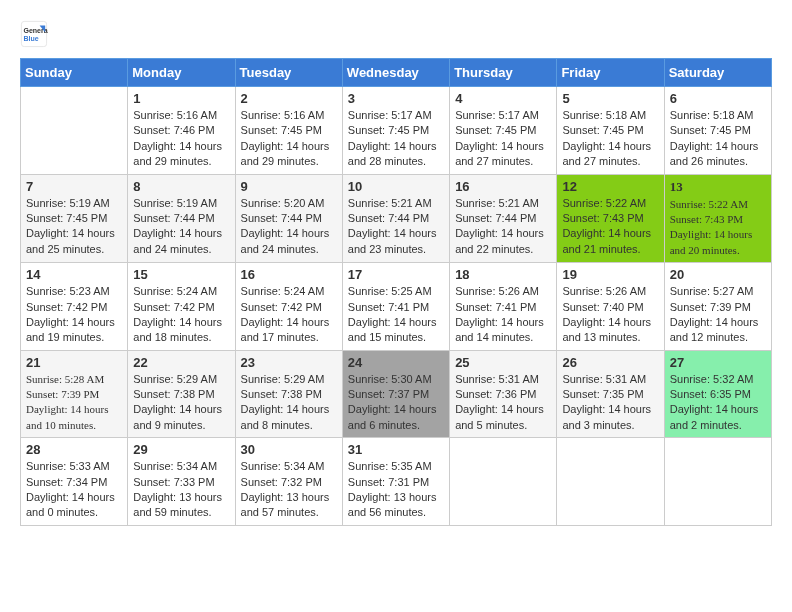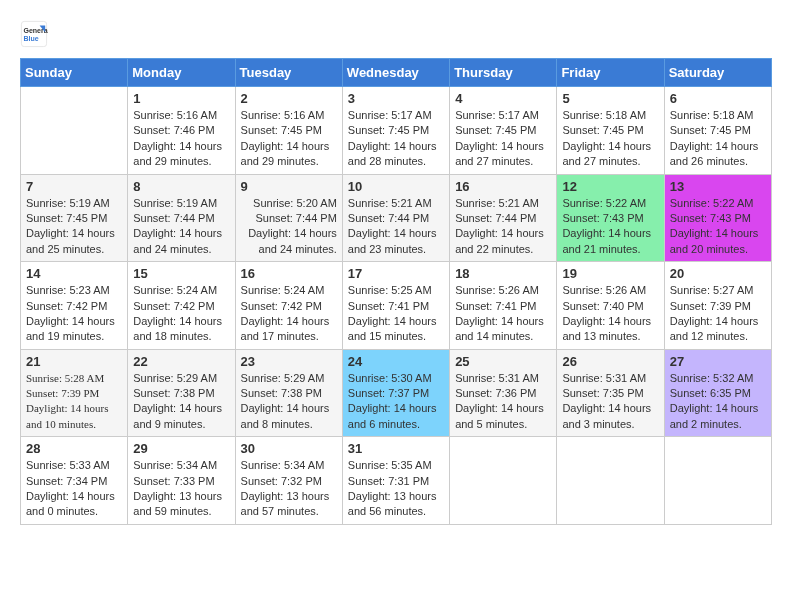--- a/index.html
+++ b/index.html
@@ -169,43 +169,43 @@
 Daylight: 14 hours and 25 minutes.</div>
         </td>
         <td style="background: rgb(245, 245, 245);">
           <div class="day-number">8</div>
           <div class="day-info" style="white-space: pre-line;">Sunrise: 5:19 AM
 Sunset: 7:44 PM
 Daylight: 14 hours and 24 minutes.</div>
         </td>
         <td style="background: rgb(245, 245, 245);">
           <div class="day-number">9</div>
-          <div class="day-info" style="white-space: pre-line; text-align: right;">Sunrise: 5:20 AM
+          <div class="day-info" style="white-space: pre-line;">Sunrise: 5:20 AM
 Sunset: 7:44 PM
 Daylight: 14 hours and 24 minutes.</div>
         </td>
         <td style="background: rgb(245, 245, 245);">
           <div class="day-number">10</div>
           <div class="day-info" style="white-space: pre-line;">Sunrise: 5:21 AM
 Sunset: 7:44 PM
 Daylight: 14 hours and 23 minutes.</div>
         </td>
         <td style="background: rgb(245, 245, 245);">
           <div class="day-number">16</div>
           <div class="day-info" style="white-space: pre-line;">Sunrise: 5:21 AM
 Sunset: 7:44 PM
 Daylight: 14 hours and 22 minutes.</div>
         </td>
-        <td style="background: #86efac;">
+        <td style="background: #84cc16;">
           <div class="day-number">12</div>
           <div class="day-info" style="white-space: pre-line;">Sunrise: 5:22 AM
 Sunset: 7:43 PM
 Daylight: 14 hours and 21 minutes.</div>
         </td>
-        <td style="background: #d946ef;">
+        <td style="background: #84cc16; font-family: Liberation Serif, serif;">
           <div class="day-number">13</div>
           <div class="day-info" style="white-space: pre-line;">Sunrise: 5:22 AM
 Sunset: 7:43 PM
 Daylight: 14 hours and 20 minutes.</div>
         </td>
       </tr>
       <tr>
         <td>
           <div class="day-number">14</div>
           <div class="day-info" style="white-space: pre-line;">Sunrise: 5:23 AM
@@ -261,39 +261,39 @@
           <div class="day-info" style="white-space: pre-line;">Sunrise: 5:29 AM
 Sunset: 7:38 PM
 Daylight: 14 hours and 9 minutes.</div>
         </td>
         <td style="background: rgb(245, 245, 245);">
           <div class="day-number">23</div>
           <div class="day-info" style="white-space: pre-line;">Sunrise: 5:29 AM
 Sunset: 7:38 PM
 Daylight: 14 hours and 8 minutes.</div>
         </td>
-        <td style="background: #7dd3fc;">
+        <td style="background: #a3a3a3;">
           <div class="day-number">24</div>
           <div class="day-info" style="white-space: pre-line;">Sunrise: 5:30 AM
 Sunset: 7:37 PM
 Daylight: 14 hours and 6 minutes.</div>
         </td>
         <td style="background: rgb(245, 245, 245);">
           <div class="day-number">25</div>
           <div class="day-info" style="white-space: pre-line;">Sunrise: 5:31 AM
 Sunset: 7:36 PM
 Daylight: 14 hours and 5 minutes.</div>
         </td>
         <td style="background: rgb(245, 245, 245);">
           <div class="day-number">26</div>
           <div class="day-info" style="white-space: pre-line;">Sunrise: 5:31 AM
 Sunset: 7:35 PM
 Daylight: 14 hours and 3 minutes.</div>
         </td>
-        <td style="background: #c4b5fd;">
+        <td style="background: #86efac;">
           <div class="day-number">27</div>
           <div class="day-info" style="white-space: pre-line;">Sunrise: 5:32 AM
 Sunset: 6:35 PM
 Daylight: 14 hours and 2 minutes.</div>
         </td>
       </tr>
       <tr>
         <td>
           <div class="day-number">28</div>
           <div class="day-info" style="white-space: pre-line;">Sunrise: 5:33 AM

